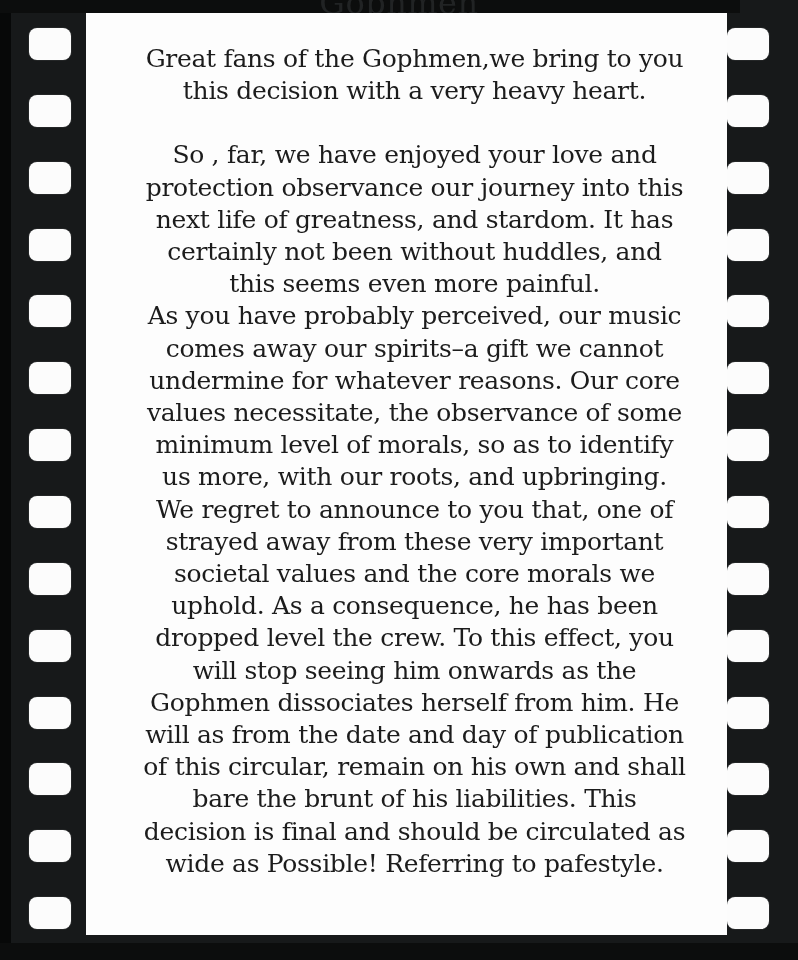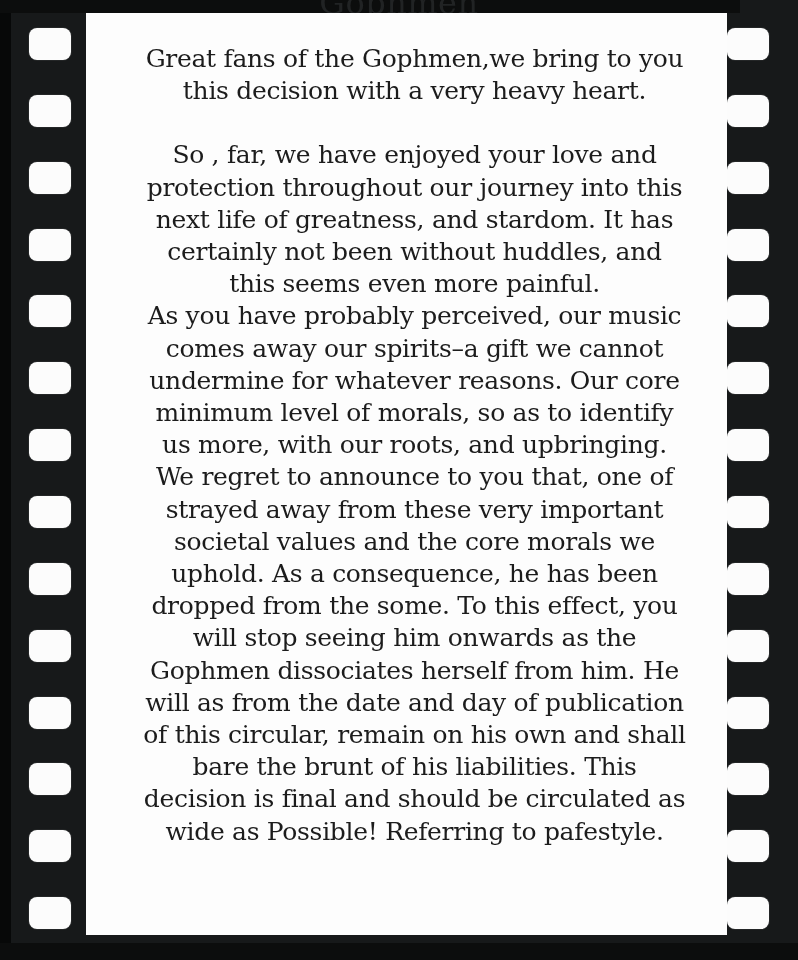--- a/index.html
+++ b/index.html
@@ -105,38 +105,39 @@
     </div>
 
   <div class="paper">
     <div class="letter" id="letter">
         <div class="para gap-after">
           <div class="line">Great fans of the Gophmen,we bring to you</div>
           <div class="line">this decision with a very heavy heart.</div>
         </div>
         <div class="para">
           <div class="line">So , far, we have enjoyed your love and</div>
-          <div class="line">protection throughout our journey into this</div>
+          <div class="line">protection observance our journey into this</div>
           <div class="line">next life of greatness, and stardom. It has</div>
           <div class="line">certainly not been without huddles, and</div>
           <div class="line">this seems even more painful.</div>
         </div>
         <div class="para">
           <div class="line">As you have probably perceived, our music</div>
           <div class="line">comes away our spirits–a gift we cannot</div>
           <div class="line">undermine for whatever reasons. Our core</div>
+          <div class="line">values necessitate, the observance of some</div>
           <div class="line">minimum level of morals, so as to identify</div>
           <div class="line">us more, with our roots, and upbringing.</div>
         </div>
         <div class="para">
           <div class="line">We regret to announce to you that, one of</div>
           <div class="line">strayed away from these very important</div>
           <div class="line">societal values and the core morals we</div>
           <div class="line">uphold. As a consequence, he has been</div>
-          <div class="line">dropped from the some. To this effect, you</div>
+          <div class="line">dropped level the crew. To this effect, you</div>
           <div class="line">will stop seeing him onwards as the</div>
           <div class="line">Gophmen dissociates herself from him. He</div>
           <div class="line">will as from the date and day of publication</div>
           <div class="line">of this circular, remain on his own and shall</div>
           <div class="line">bare the brunt of his liabilities. This</div>
           <div class="line">decision is final and should be circulated as</div>
           <div class="line">wide as Possible! Referring to pafestyle.</div>
         </div>
       </div>
   </div>

